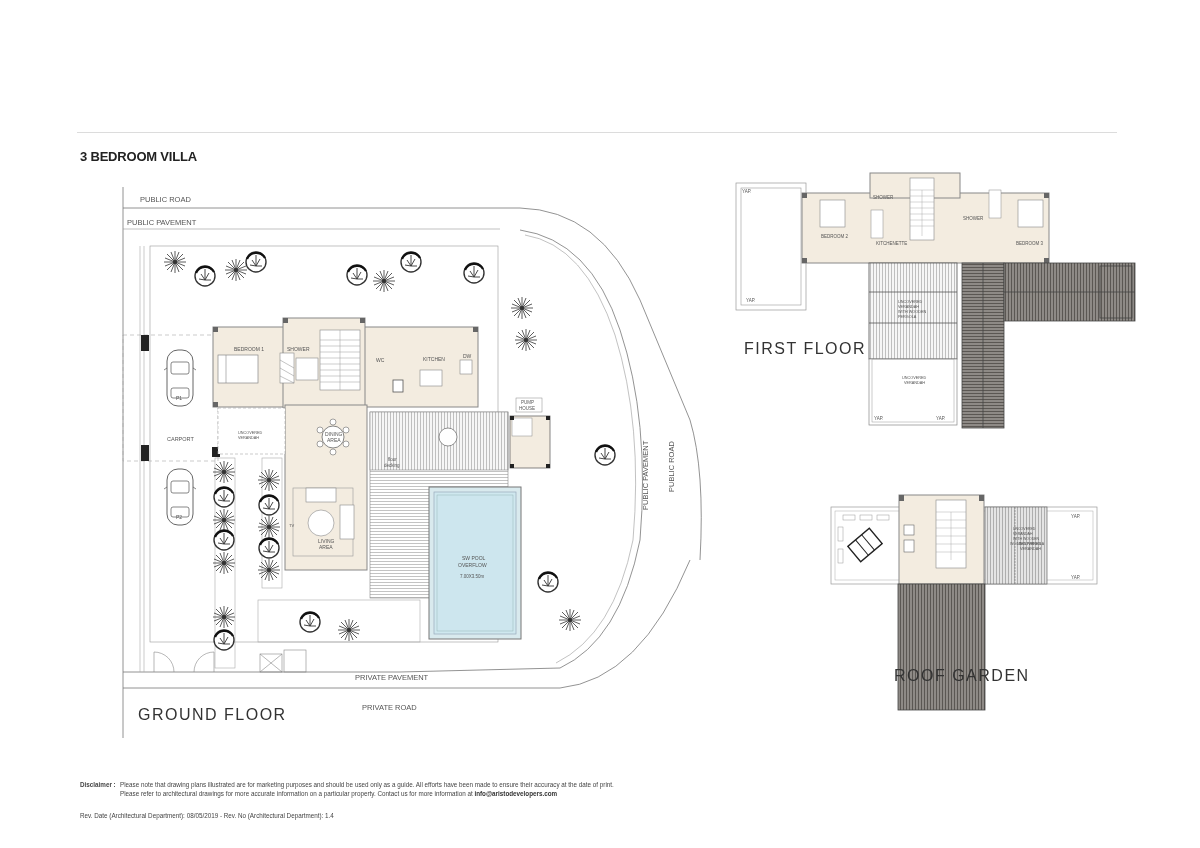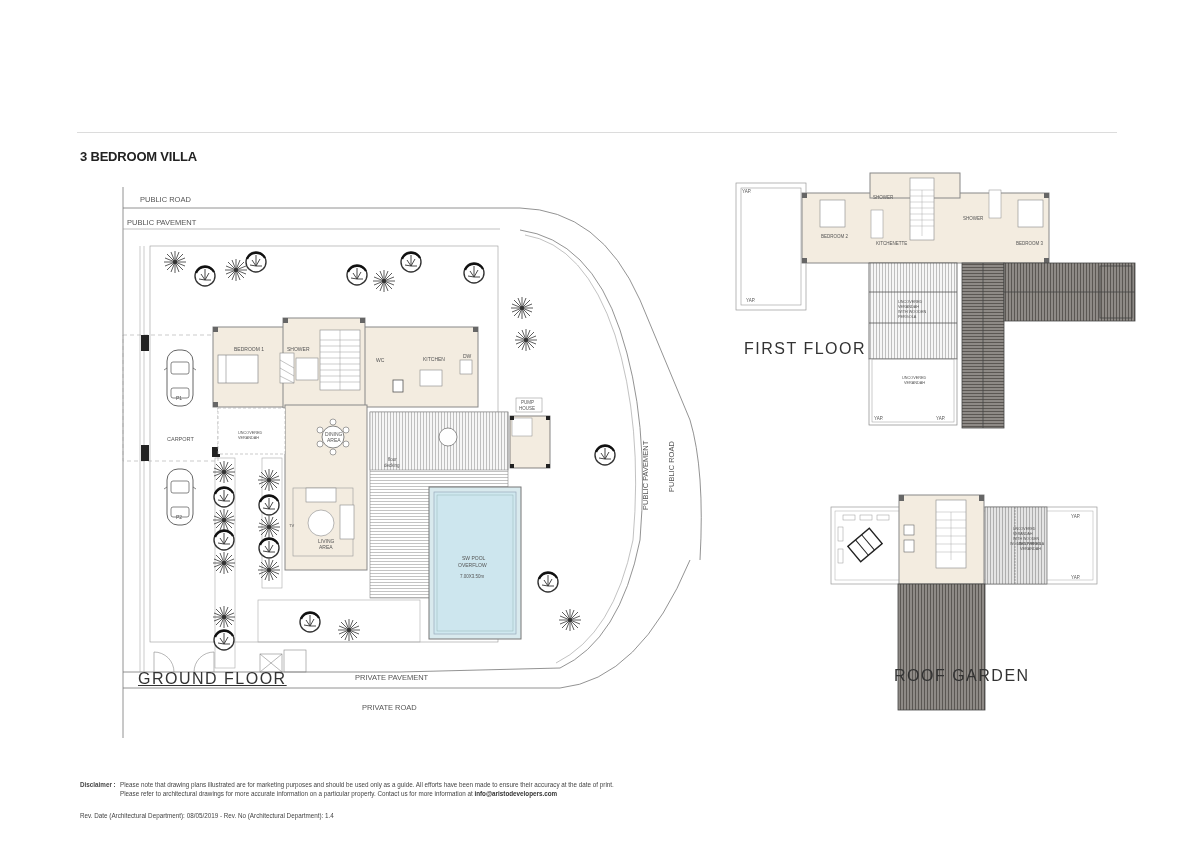--- a/index.html
+++ b/index.html
@@ -288,21 +288,21 @@
     <text class="lbl" x="1071" y="579" font-size="4.5">YAP.</text>
     <text class="lbl" x="1017" y="545" font-size="3.8">UNCOVERED</text>
     <text class="lbl" x="1020" y="550" font-size="3.8">VERANDAH</text>
     <text class="lbl" x="1013" y="530" font-size="3.5">UNCOVERED</text>
     <text class="lbl" x="1013" y="535" font-size="3.5">VERANDAH</text>
     <text class="lbl" x="1013" y="540" font-size="3.5">WITH  WOODEN</text>
     <text class="lbl" x="1010" y="545" font-size="3.5">WOODEN  PERGOLA</text>
   </g>
 </svg>
 
-<div class="floor-label" style="left:138px; top:670px;text-decoration:underline;">GROUND FLOOR</div>
+<div class="floor-label" style="left:138px; top:706px;">GROUND FLOOR</div>
 <div class="floor-label" style="left:744px; top:340px;">FIRST FLOOR</div>
 <div class="floor-label" style="left:894px; top:667px;">ROOF GARDEN</div>
 
 <div class="footer" style="top:780px;">
   <span class="disc-label">Disclaimer :</span><span class="disc-text"><span>Please note that drawing plans illustrated are for marketing purposes and should be used only as a guide. All efforts have been made to ensure their accuracy at the date of print.</span><br><span>Please refer to architectural drawings for more accurate information on a particular property. Contact us for more information at </span><b>info@aristodevelopers.com</b></span>
 </div>
 <div class="footer" style="top:811px;">
   <span>Rev. Date (Architectural Department):</span>
   <span>08/05/2019</span><span> - Rev. No (Architectural Department):</span>
   <span>1.4</span>

